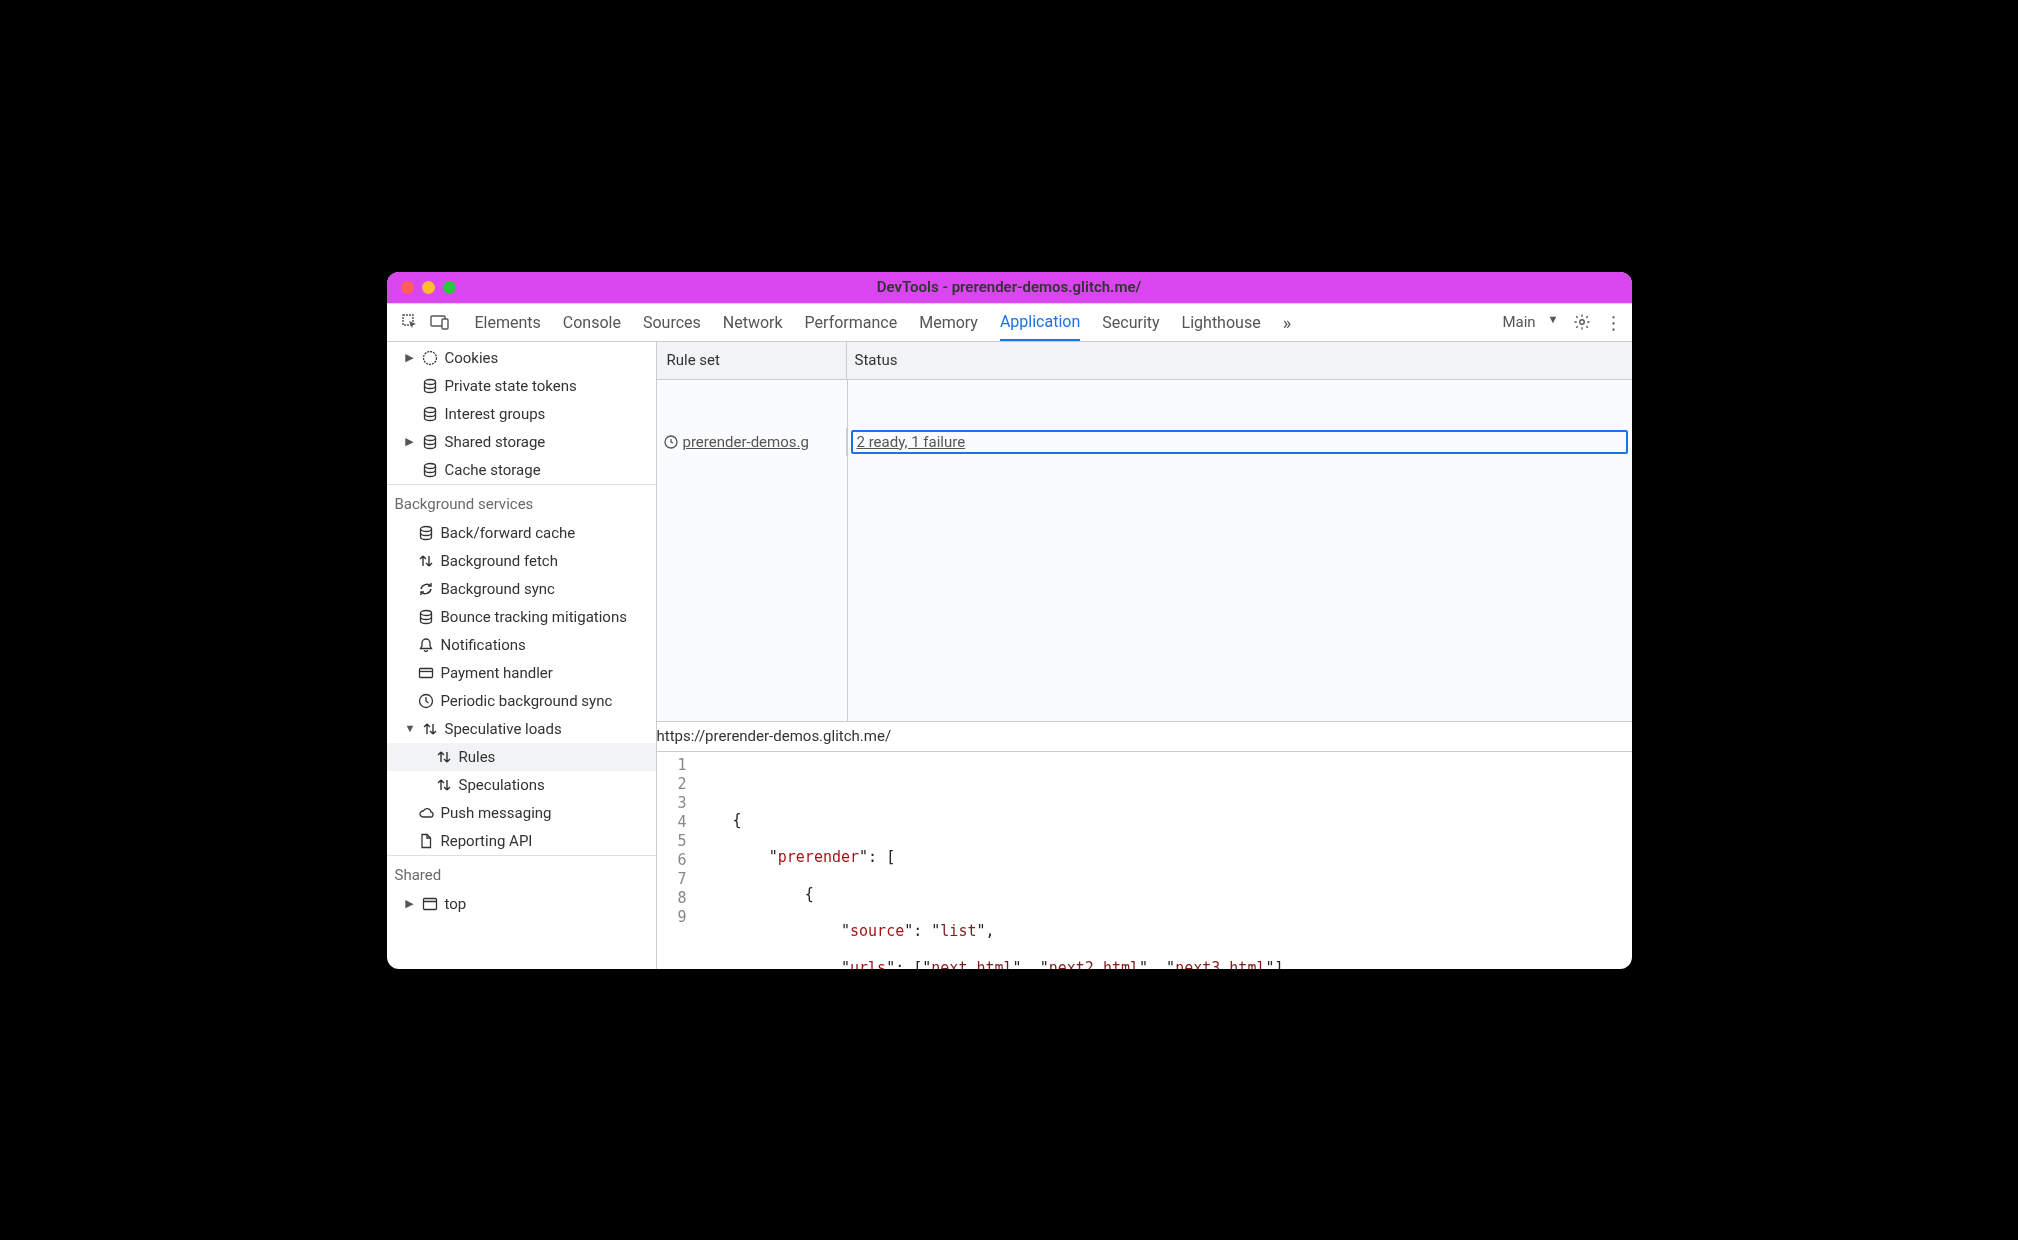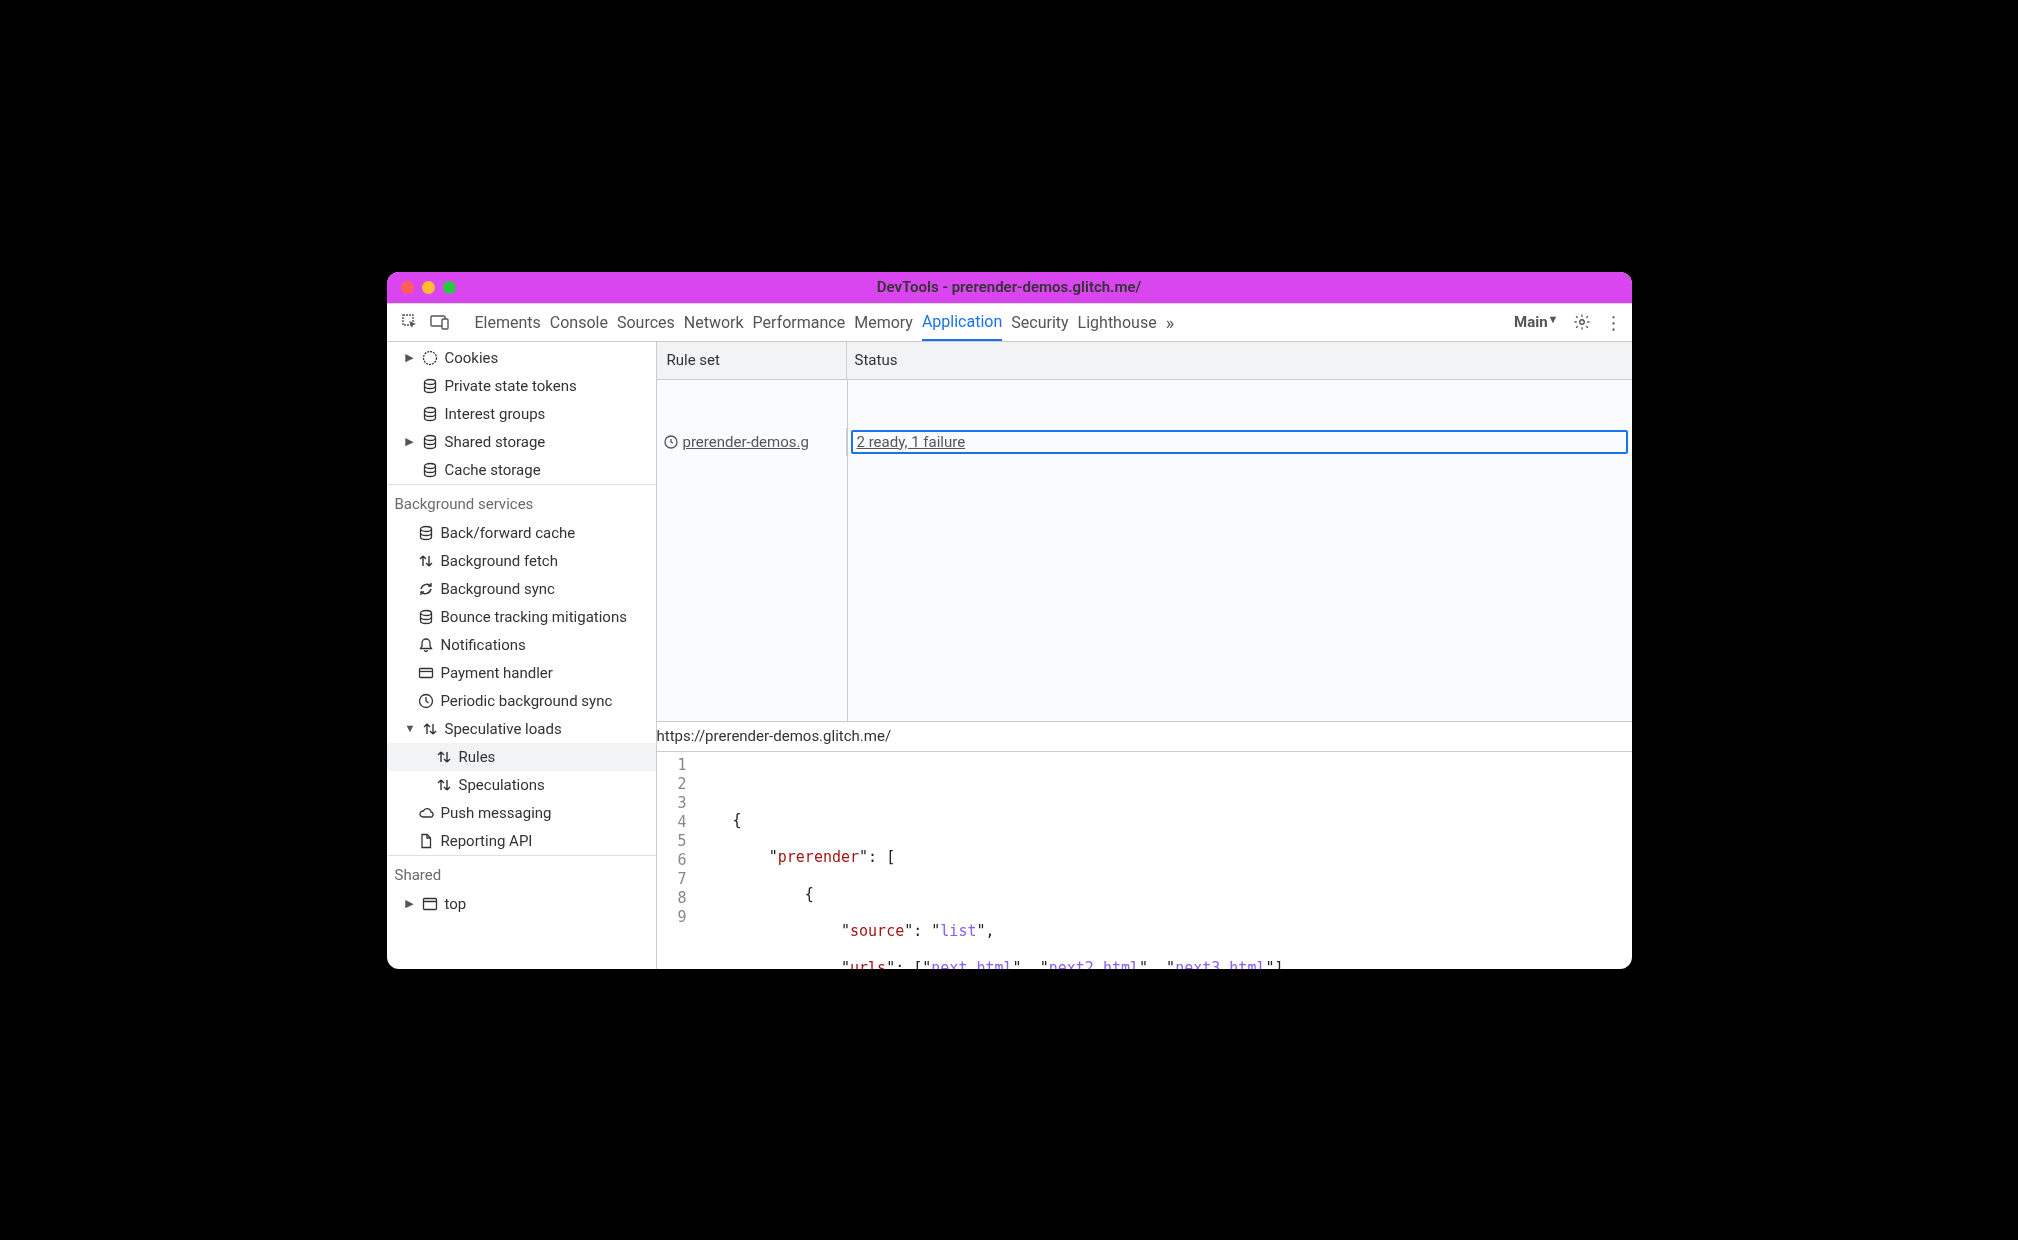--- a/index.html
+++ b/index.html
@@ -55,35 +55,35 @@
     align-items: center;
     padding: 0 10px;
     gap: 4px;
     background: #fff;
   }
   .toolbar .icon-btn {
     width: 26px; height: 26px;
     display: flex; align-items: center; justify-content: center;
     color: #555;
   }
-  .tabs { display: flex; gap: 9px; margin-left: 18px; height: 100%; }
+  .tabs { display: flex; gap: 22px; margin-left: 18px; height: 100%; }
   .tab {
     color: #555;
     font-size: 16px;
     height: 100%;
     display: flex;
     align-items: center;
     cursor: pointer;
   }
   .tab.active {
     color: #1a73e8;
     border-bottom: 2px solid #1a73e8;
   }
   .toolbar-right { margin-left: auto; display: flex; align-items: center; gap: 14px; color:#555; }
-  .frame-sel { display:flex; align-items:flex-start; gap:0; font-size:15px;font-weight:bold; }
+  .frame-sel { display:flex; align-items:flex-start; gap:12px; font-size:15px; }
   .content {
     flex: 1;
     display: flex;
     min-height: 0;
   }
   
   .sidebar {
     width: 270px;
     border-right: 1px solid #ccc;
     overflow-y: auto;
@@ -192,21 +192,21 @@
     width: 40px;
     text-align: right;
     color: #888;
     padding-right: 10px;
     user-select:none;
   }
   .gutter div, .code div { height: 19px; line-height:19px; }
   .code { flex:1; white-space: pre; }
   .tok-punc { color: #222; }
   .tok-key { color: #a31515; }
-  .tok-str { color: #8b5cf6; }
+  .tok-str { color: #7f1d1d; }
   svg { display:block; }
 </style>
 </head>
 <body>
 
 <div class="window">
 
   <div class="titlebar">
     <div class="traffic">
       <div class="dot red"></div>

